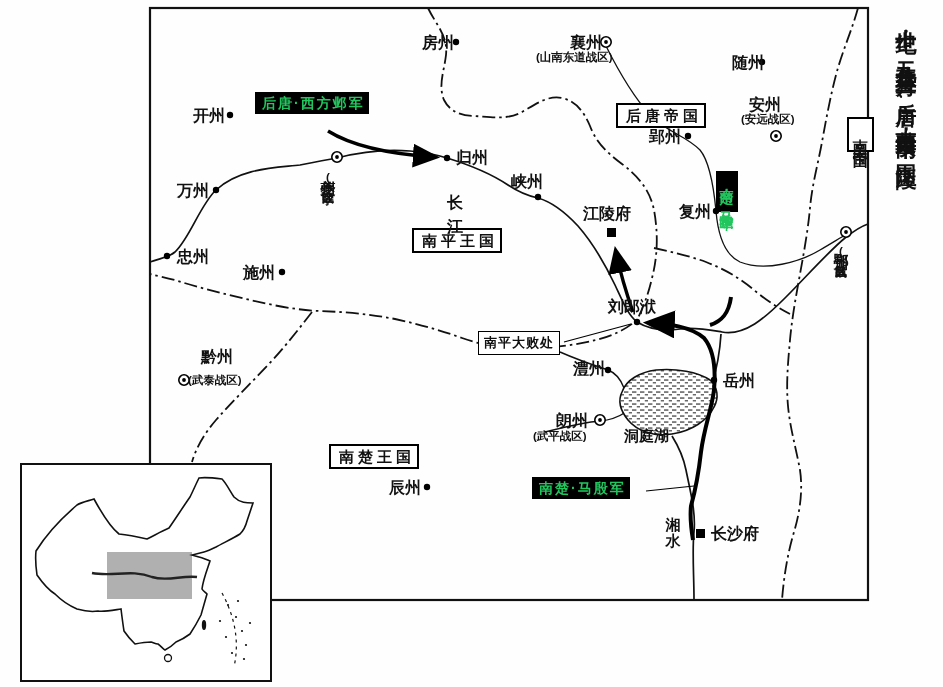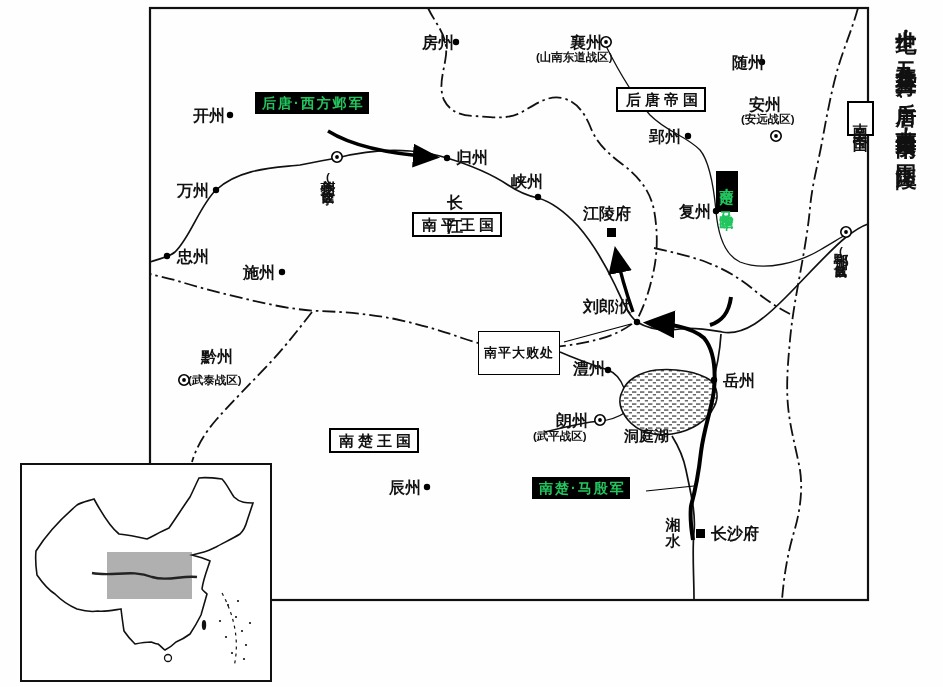--- a/index.html
+++ b/index.html
@@ -3,27 +3,27 @@
 <meta charset="utf-8">
 <style>
   html,body{margin:0;padding:0;background:#fff;}
   .stage{position:relative;width:943px;height:687px;background:#fefefe;overflow:hidden;
          font-family:"Liberation Sans",sans-serif;color:#111;}
   .stage svg{position:absolute;left:0;top:0;}
   .lbl{position:absolute;font-size:16px;font-weight:700;white-space:nowrap;line-height:1.1;}
   .zone{position:absolute;font-size:11.5px;font-weight:600;white-space:nowrap;line-height:1.1;}
   .v{writing-mode:vertical-rl;text-orientation:upright;}
   .rbox{position:absolute;border:2px solid #000;background:#fff;font-size:15px;font-weight:700;
-        letter-spacing:4px;padding:2px 2px 2px 8px;white-space:nowrap;line-height:1.15;}
+        letter-spacing:4px;padding:2px 2px 2px 8px;white-space:nowrap;line-height:1.15;margin-top:16px;}
   .rbox.v{letter-spacing:5px;padding:8px 3px 3px 3px;}
   .abox{position:absolute;background:#000;color:#22c55e;font-size:14px;font-weight:700;
         letter-spacing:2px;padding:3px 4px 3px 7px;white-space:nowrap;line-height:1.15;}
   .abox.v{padding:7px 3px 4px 3px;}
   .bbox{position:absolute;border:1.5px solid #000;background:#fff;font-size:13px;font-weight:700;
-        letter-spacing:1px;padding:12px 5px;white-space:nowrap;}
+        letter-spacing:1px;padding:2px 5px;white-space:nowrap;}
   .title{position:absolute;left:895px;top:13px;font-family:"Liberation Serif",serif;
          font-size:21px;font-weight:700;letter-spacing:2px;line-height:1;}
   .wlbl{position:absolute;font-weight:700;}
   .vcombo{position:absolute;line-height:1;}
   .vcombo .nm{font-size:15px;font-weight:700;letter-spacing:2px;}
   .vcombo .zn{font-size:11.5px;font-weight:600;letter-spacing:0;}
   .inset{position:absolute;left:20px;top:463px;width:248px;height:215px;background:#fff;
          border:2px solid #111;z-index:5;}
 </style>
 </head>
@@ -141,21 +141,21 @@
   <div class="zone" style="left:741px;top:113px">(安远战区)</div>
   <div class="lbl" style="left:649px;top:128px">郢州</div>
   <div class="lbl" style="left:193px;top:107px">开州</div>
   <div class="lbl" style="left:456px;top:149px">归州</div>
   <div class="lbl" style="left:177px;top:182px">万州</div>
   <div class="lbl" style="left:511px;top:173px">峡州</div>
   <div class="lbl" style="left:177px;top:248px">忠州</div>
   <div class="lbl" style="left:243px;top:264px">施州</div>
   <div class="lbl" style="left:679px;top:203px">复州</div>
   <div class="lbl" style="left:583px;top:205px">江陵府</div>
-  <div class="lbl" style="left:583px;top:298px">刘郎洑</div>
+  <div class="lbl" style="left:608px;top:298px">刘郎洑</div>
   <div class="lbl" style="left:573px;top:360px">澧州</div>
   <div class="lbl" style="left:201px;top:348px">黔州</div>
   <div class="zone" style="left:188px;top:374px">(武泰战区)</div>
   <div class="lbl" style="left:556px;top:412px">朗州</div>
   <div class="zone" style="left:533px;top:430px">(武平战区)</div>
   <div class="lbl" style="left:389px;top:479px">辰州</div>
   <div class="lbl" style="left:723px;top:372px">岳州</div>
   <div class="lbl" style="left:711px;top:525px">长沙府</div>
 
   <div class="vcombo v" style="left:320px;top:167px">

